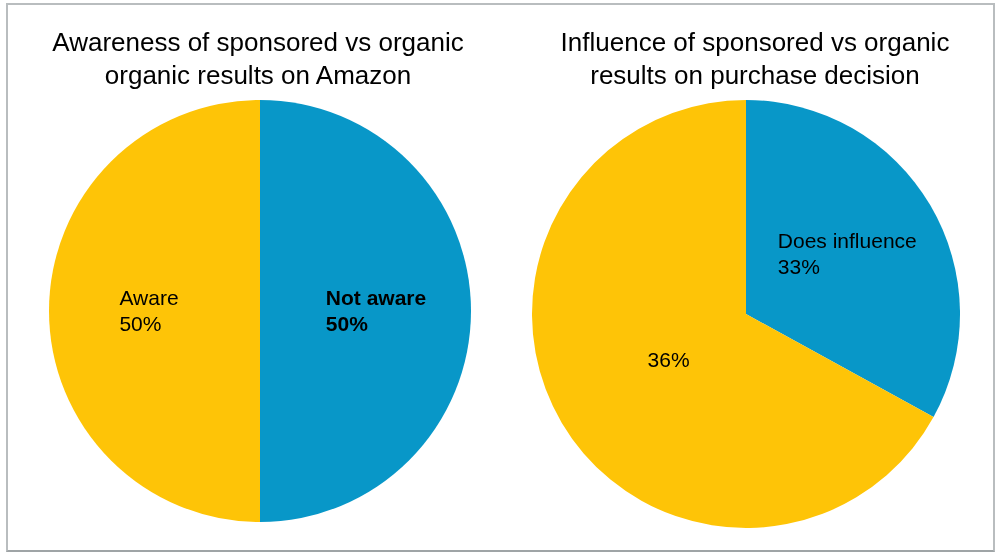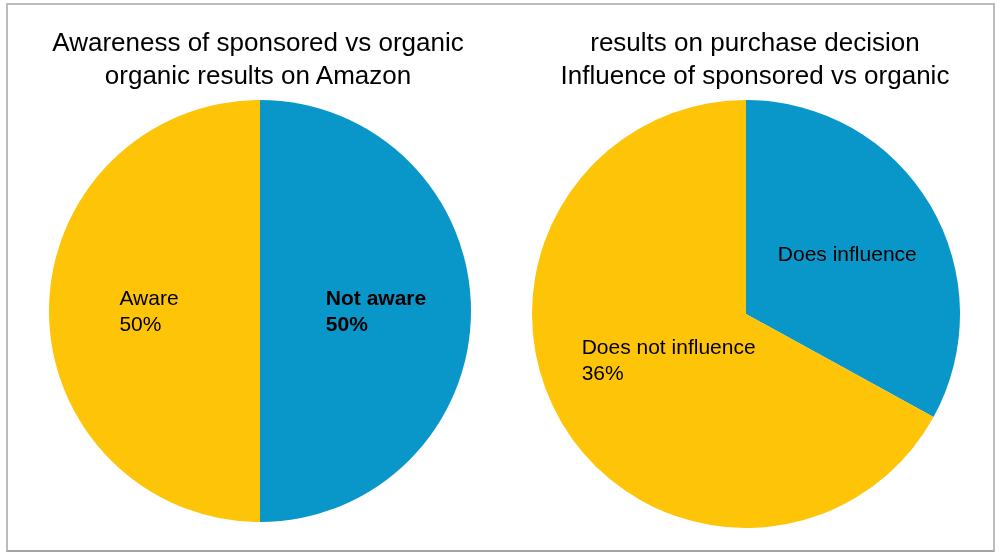--- a/index.html
+++ b/index.html
@@ -50,22 +50,22 @@
 
 <div class="stage">
   <div class="frame"></div>
 
   <div class="chart-title" id="title-0">
     <div>Awareness of sponsored vs organic</div>
     <div>organic results on Amazon</div>
   </div>
 
   <div class="chart-title" id="title-1">
+    <div>Influence of sponsored vs organic</div>
     <div>results on purchase decision</div>
-    <div>Influence of sponsored vs organic</div>
   </div>
 
   <svg id="pie-svg" width="1000" height="560" viewBox="0 0 1000 560">
     <g id="pie-0">
         <path d="M 260 311 L 260 100 A 211 211 0 0 1 260 522 Z" fill="#0897c8"></path>
         <path d="M 260 311 L 260 522 A 211 211 0 0 1 259.99999999999994 100 Z" fill="#fec407"></path>
       </g>
     <g id="pie-1">
         <path d="M 746 314 L 746 100 A 214 214 0 0 1 933.5296295293867 417.0952862577671 Z" fill="#0897c8"></path>
         <path d="M 746 314 L 933.5296295293867 417.0952862577671 A 214 214 0 1 1 746 100 Z" fill="#fec407"></path>
@@ -76,19 +76,19 @@
       <div class="slice-label" style="left: 376.05px; top: 311px; font-weight: bold;">
         <div>Not aware</div>
         <div>50%</div>
       </div>
       <div class="slice-label" style="left: 149px; top: 311px;">
         <div>Aware</div>
         <div>50%</div>
       </div>
       <div class="slice-label" style="left: 847.309px; top: 254.086px;">
         <div>Does influence</div>
+        <div>33%</div>
       </div>
       <div class="slice-label" style="left: 668.637px; top: 359.753px;">
-        <div>Does not influence</div>
         <div>36%</div>
       </div>
     </div>
 </div>
 
 </body></html>

